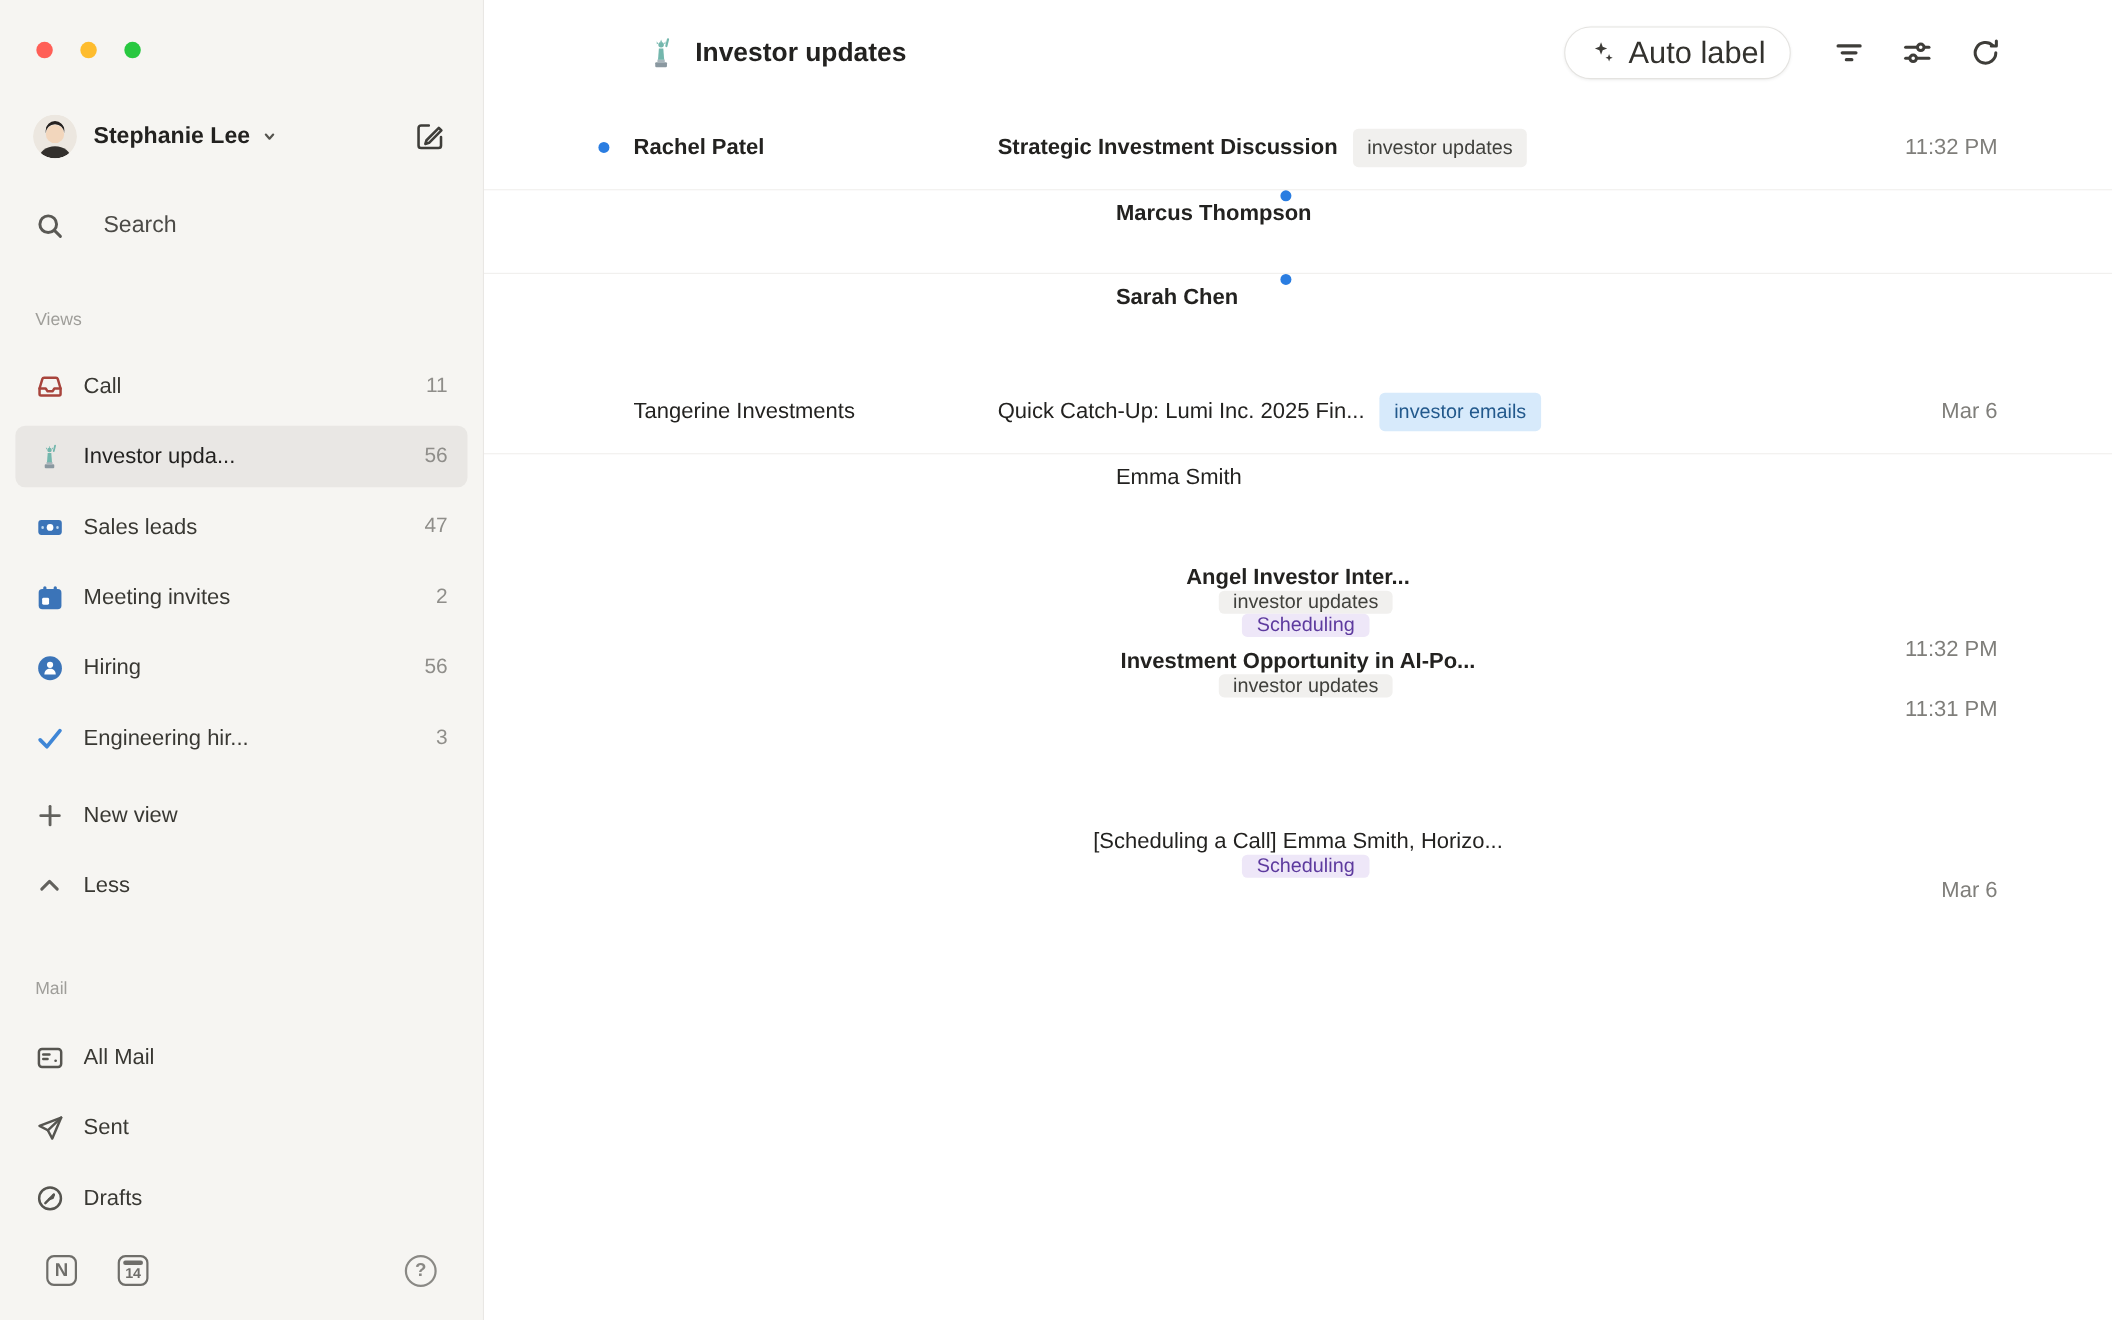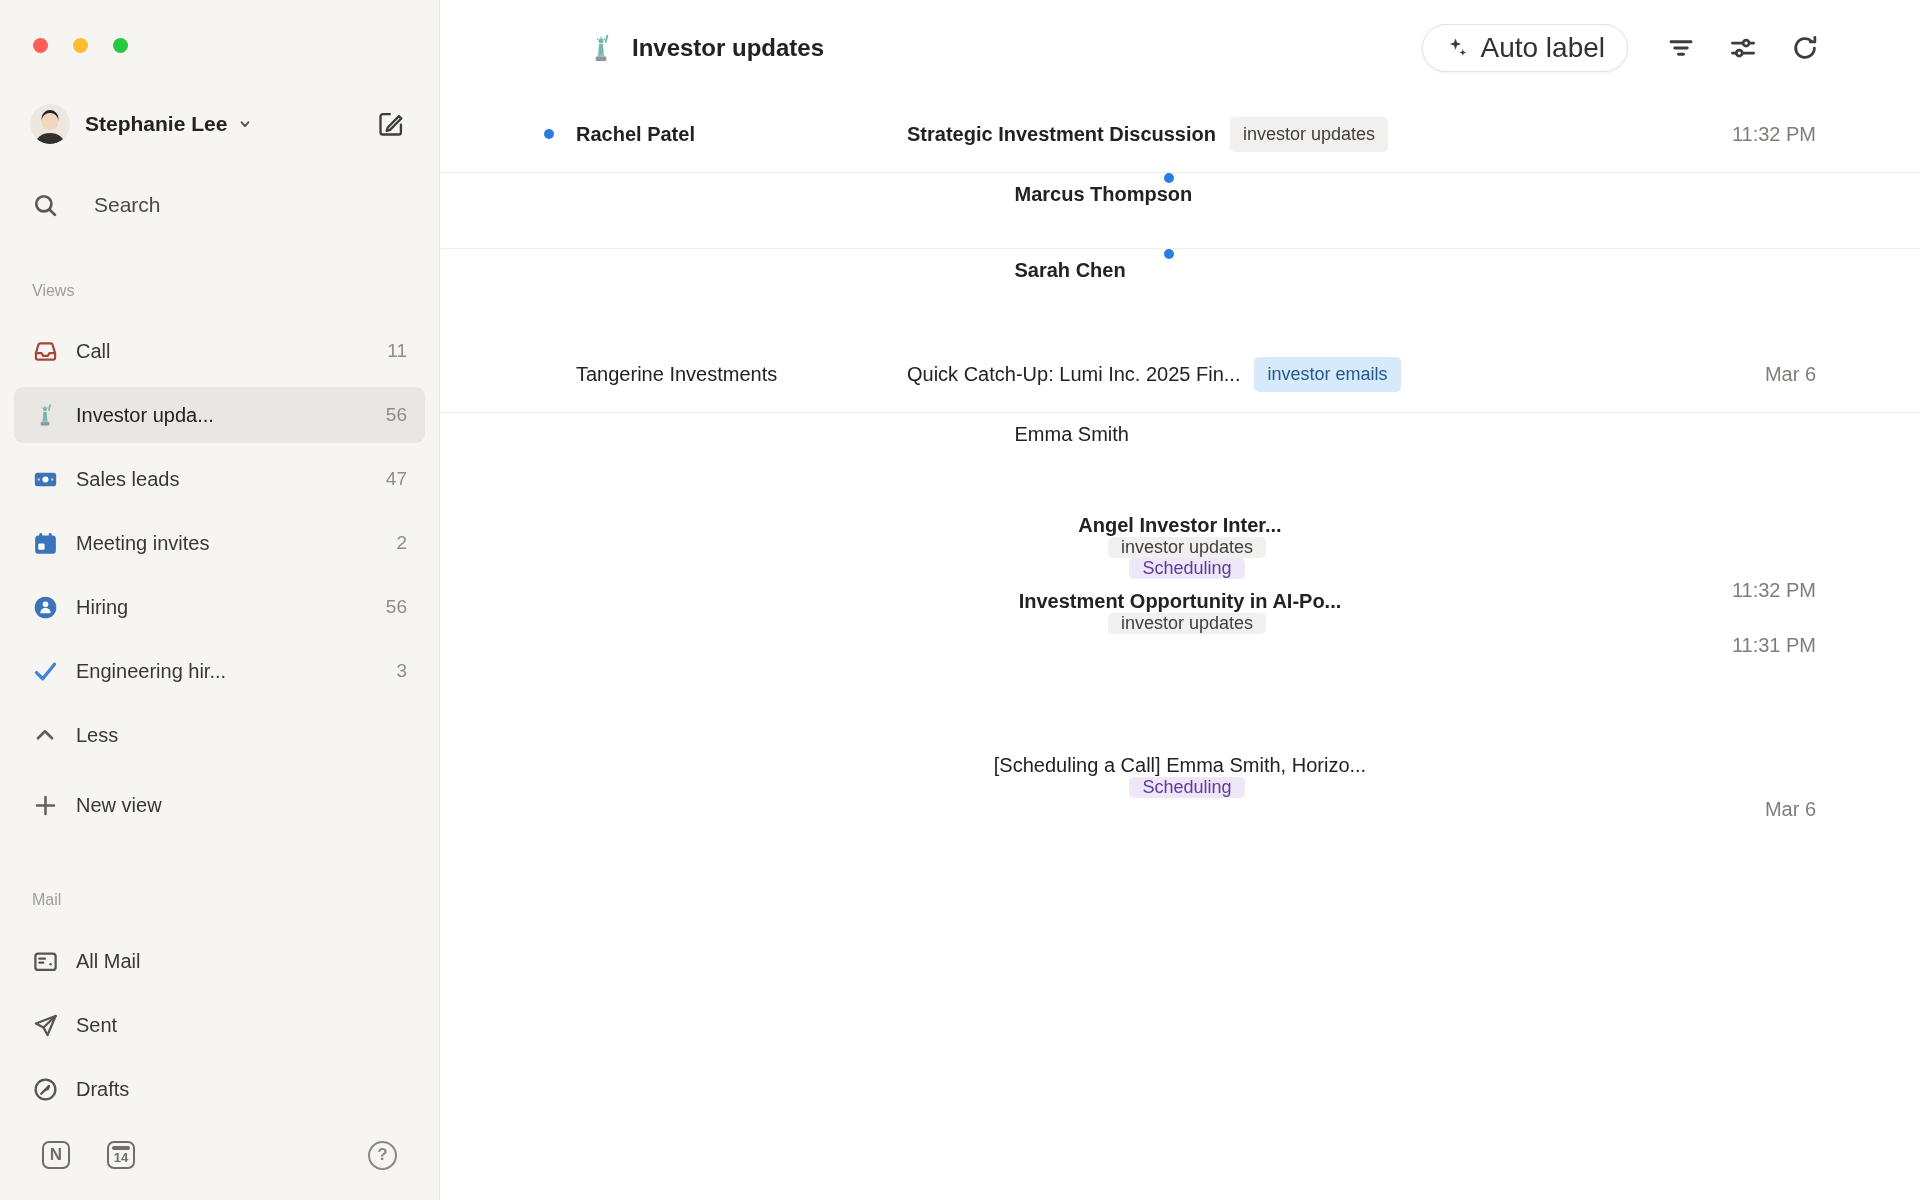--- a/index.html
+++ b/index.html
@@ -215,37 +215,37 @@
       <div class="side-item">
         <span class="icon-box">
           <svg viewBox="0 0 24 24" width="27" height="27" fill="none" stroke="#3f86d6" stroke-width="3" stroke-linecap="round" stroke-linejoin="round">
               <path d="M4 13 L9.5 18.5 L20 5.5"></path>
             </svg>
         </span>
         <span class="label">Engineering hir...</span>
         <span class="count">3</span>
       </div>
 
-      <div class="side-item">
-        <span class="icon-box">
-          <svg viewBox="0 0 24 24" width="26" height="26" fill="none" stroke="#62615d" stroke-width="2.5" stroke-linecap="round" stroke-linejoin="round">
-              <polyline points="5.5,15 12,8.5 18.5,15"></polyline>
-            </svg>
-        </span>
-        <span class="label">Less</span>
-      </div>
-
       <div class="side-item" style="margin-top:14px;">
         <span class="icon-box">
           <svg viewBox="0 0 24 24" width="27" height="27" fill="none" stroke="#62615d" stroke-width="2.3" stroke-linecap="round">
               <line x1="12" y1="4.5" x2="12" y2="19.5"></line>
               <line x1="4.5" y1="12" x2="19.5" y2="12"></line>
             </svg>
         </span>
         <span class="label">New view</span>
+      </div>
+
+      <div class="side-item">
+        <span class="icon-box">
+          <svg viewBox="0 0 24 24" width="26" height="26" fill="none" stroke="#62615d" stroke-width="2.5" stroke-linecap="round" stroke-linejoin="round">
+              <polyline points="5.5,15 12,8.5 18.5,15"></polyline>
+            </svg>
+        </span>
+        <span class="label">Less</span>
       </div>
 
     </nav>
 
     <div class="section-label mail">Mail</div>
 
     <nav class="nav-group mail-group">
 
       <div class="side-item">
         <span class="icon-box">

